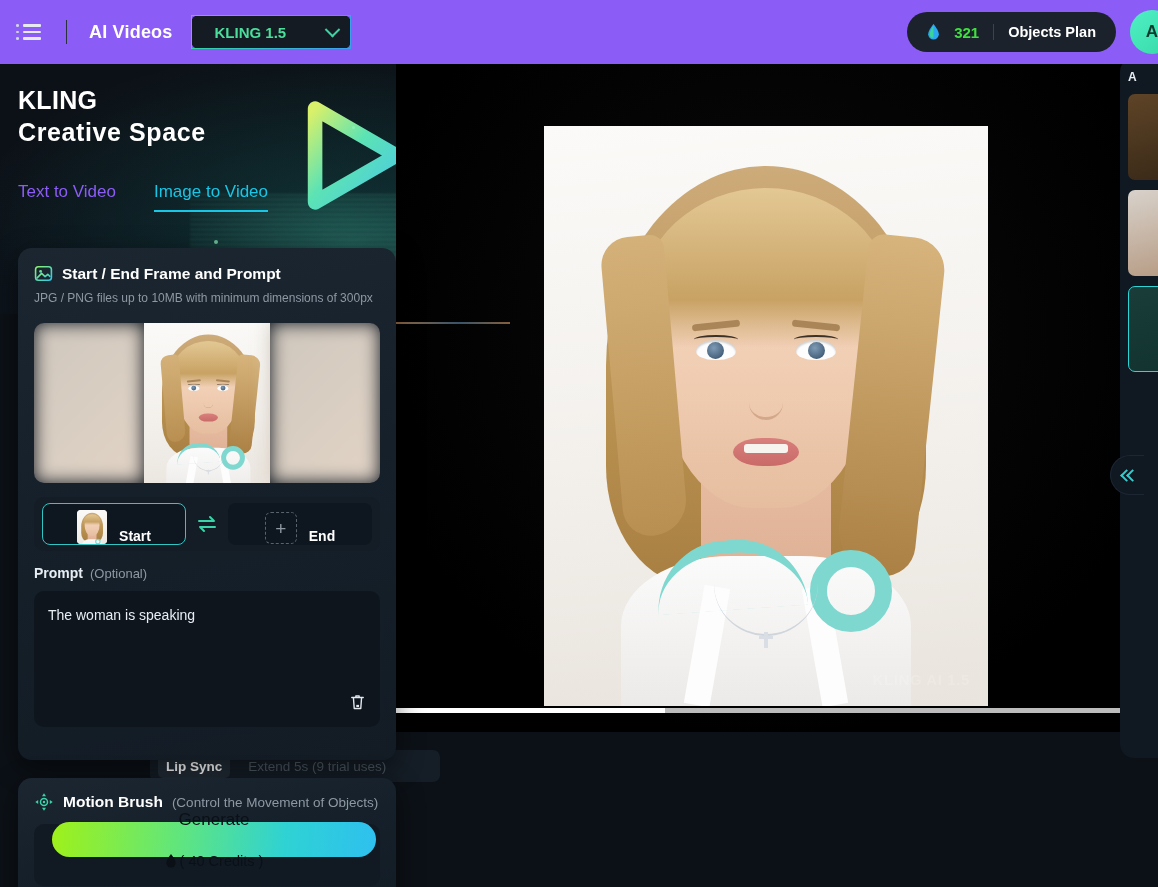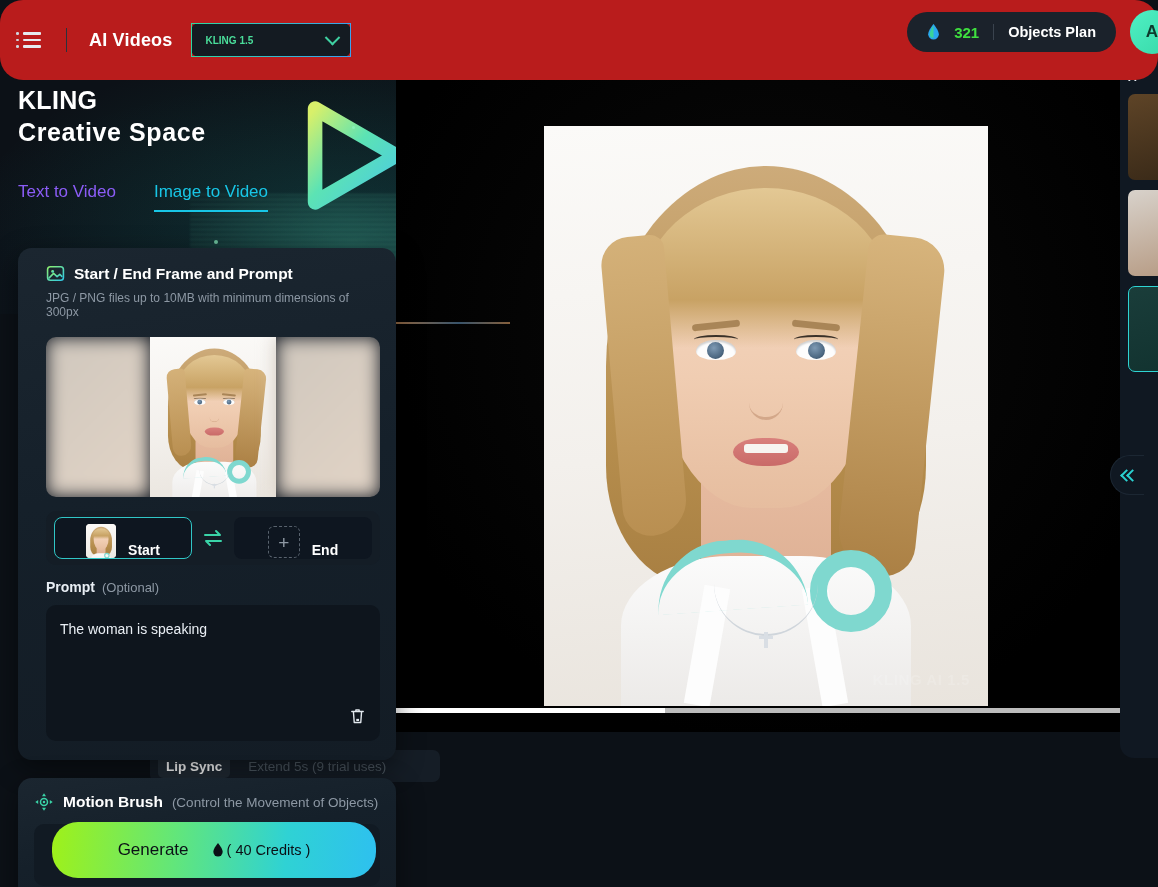--- a/index.html
+++ b/index.html
@@ -6,22 +6,22 @@
   html, body {
     width: 1158px; height: 887px;
     background: #0c1117;
     font-family: "Liberation Sans", sans-serif;
     overflow: hidden;
   }
   #app { position: relative; width: 1158px; height: 887px; background: #0c1117; }
 
   
   .topbar {
-    position: absolute; top: 0; left: 0; width: 1158px; height: 80px;
-    background: #b91c1c; display: flex; align-items: center; z-index: 40; border-radius: 23px;
+    position: absolute; top: 0; left: 0; width: 1158px; height: 64px;
+    background: #8b5cf6; display: flex; align-items: center; z-index: 40;
   }
   .menu-btn {
     margin-left: 16px; width: 30px; height: 30px;
     display: flex; flex-direction: column; justify-content: center; gap: 4px;
     cursor: pointer;
   }
   .menu-row { display: flex; align-items: center; gap: 4px; }
   .menu-dot { width: 2.5px; height: 2.5px; background: #cfd6de; border-radius: 50%; }
   .menu-line { width: 18px; height: 2.5px; background: #e6ebf0; border-radius: 1px; }
   .topdiv { width: 1px; height: 24px; background: #2a323c; margin-left: 20px; }
@@ -29,21 +29,21 @@
     margin-left: 22px; color: #ffffff; font-size: 18px; font-weight: 600; letter-spacing: .2px;
   }
   .model-select {
     margin-left: 18px; height: 34px; min-width: 160px; padding: 0 12px 0 14px;
     border: 1px solid; border-image: linear-gradient(100deg,#2fd8a0,#3aa0f0) 1;
     border-radius: 8px; background: #141b22;
     display: flex; align-items: center; justify-content: space-between; gap: 24px;
     cursor: pointer;
     border-color: #2fbd8f;
   }
-  .model-select-label { color: #4ade9b; font-size: 10px; font-weight: 700; }
+  .model-select-label { color: #4ade9b; font-size: 15px; font-weight: 700; margin-left: 9px; }
   .chev {
     width: 11px; height: 11px; border-right: 2px solid #3fd1a2; border-bottom: 2px solid #3fd1a2;
     transform: rotate(45deg) translate(-2px,-2px);
   }
   .topbar-right {
     position: absolute; right: 0; top: 0; height: 64px; display: flex; align-items: center; gap: 0;
   }
   .credits-pill {
     height: 40px; background: #1b222b; border-radius: 20px;
     display: flex; align-items: center; padding: 0 20px; gap: 14px; cursor: pointer;
@@ -179,21 +179,21 @@
   .p-pendant { position: absolute; left: 50%; bottom: 58px; width: 4px; height: 16px; transform: translateX(-50%); background:#d9dee4; }
   .p-pendant::after { content:""; position:absolute; left:-5px; top:4px; width:14px; height:3px; background:#d9dee4; }
 
   
   .panel {
     position: absolute; left: 18px; width: 378px;
     background: linear-gradient(170deg,#1b2630 0%,#15202a 45%,#131c25 100%);
     border-radius: 14px; z-index: 20;
     box-shadow: 0 8px 28px rgba(0,0,0,.45);
   }
-  .panel-a { top: 248px; height: 512px; padding-left: 12px; }
+  .panel-a { top: 248px; height: 512px; }
   .panel-b { top: 778px; height: 140px; overflow: hidden; }
   .panel-head { display: flex; align-items: center; gap: 9px; padding: 16px 16px 0 16px; }
   .sec-title { color: #ffffff; font-size: 15.5px; font-weight: 700; }
   .sec-sub { color: #8d98a4; font-size: 12px; padding: 8px 16px 0 16px; }
   .sec-note { color: #8d98a4; font-size: 13.5px; font-weight: 400; }
 
   .upload-box {
     margin: 18px 16px 0 16px; height: 160px; border-radius: 10px;
     background: #0f1620; overflow: hidden; position: relative; cursor: pointer;
   }
@@ -238,25 +238,26 @@
   .lip-tab { font-size: 13.5px; font-weight: 700; color: #ffffff; padding: 4px 8px; background:#222c36; border-radius:5px; cursor: pointer; }
   .lip-tab.dim { color: #4d5862; background: transparent; font-weight: 400; }
 
   .mb-row { display: flex; align-items: center; gap: 9px; padding: 14px 16px 0 16px; }
   .hidden-ctl {
     margin: 12px 16px 0 16px; height: 62px; background: #111a23; border-radius: 10px;
     color: #5d6872; font-size: 12.5px; padding: 10px 12px; overflow: hidden;
   }
 
   .generate-btn {
-    position: absolute; left: 52px; top: 822px; width: 324px; height: 56px;
+    position: absolute; left: 52px; top: 822px; width: 324px; height: 35px;
     border-radius: 26px; border: none; cursor: pointer; z-index: 30;
     background: linear-gradient(95deg,#9ff119 0%,#62e67a 38%,#2fd2d4 72%,#2ec0ef 100%);
     display: flex; align-items: center; justify-content: center; gap: 23px;
     font-family: "Liberation Sans", sans-serif;
+    flex-direction: column;
   }
   .gen-main { color: #0b1016; font-size: 17px; font-weight: 500; }
   .gen-cost { color: #0b1016; font-size: 14.5px; display: flex; align-items: center; gap: 3px; }
 
   
   .right-rail {
     position: absolute; right: 0; top: 58px; width: 38px; height: 700px;
     background: #101822; border-radius: 14px 0 0 14px; z-index: 22; overflow: hidden;
   }
   .rail-title { color: #e8eef4; font-size: 12px; font-weight: 700; padding: 12px 0 0 8px; white-space: nowrap; }

